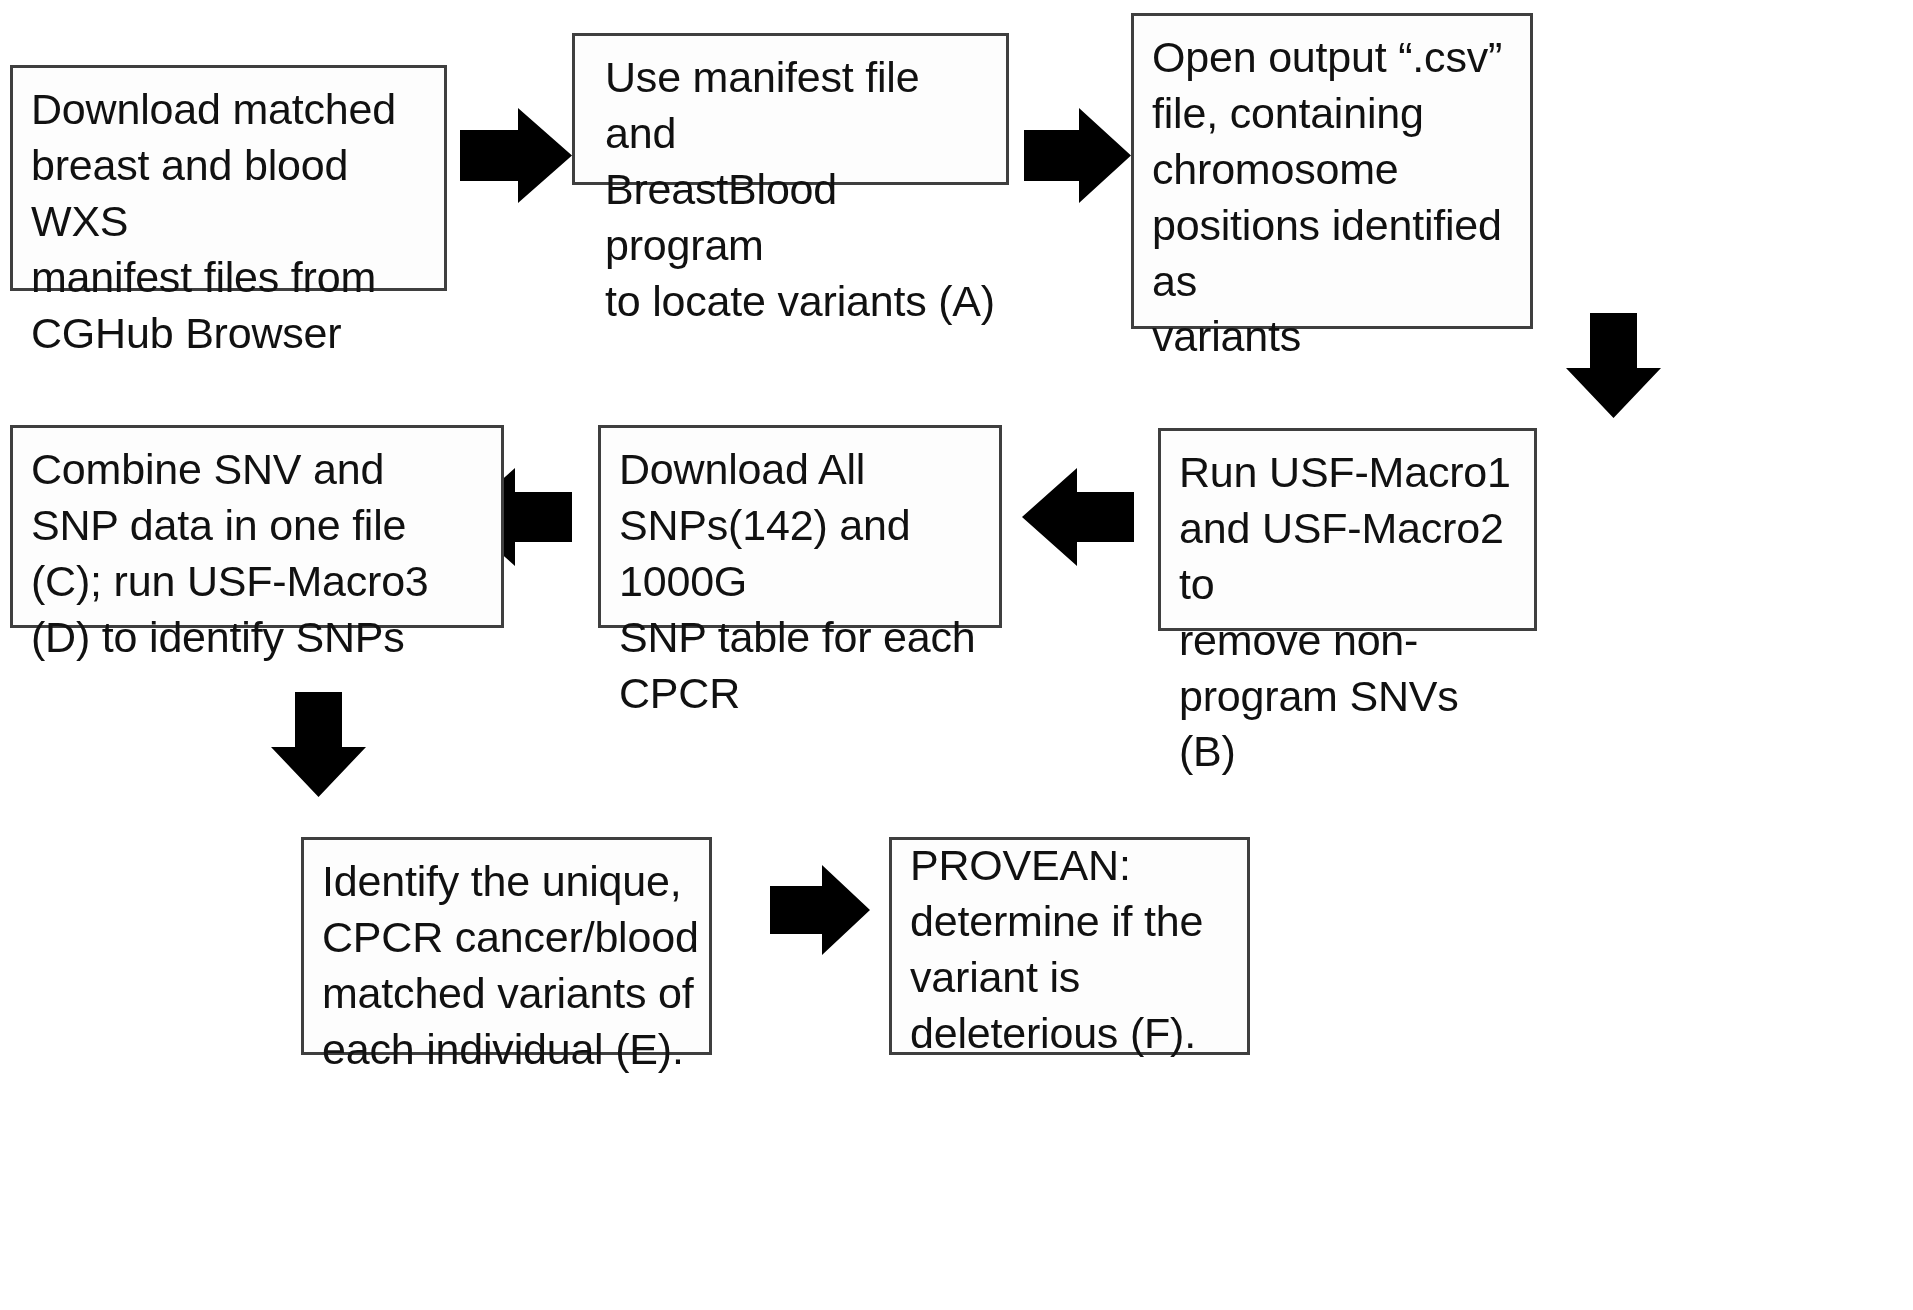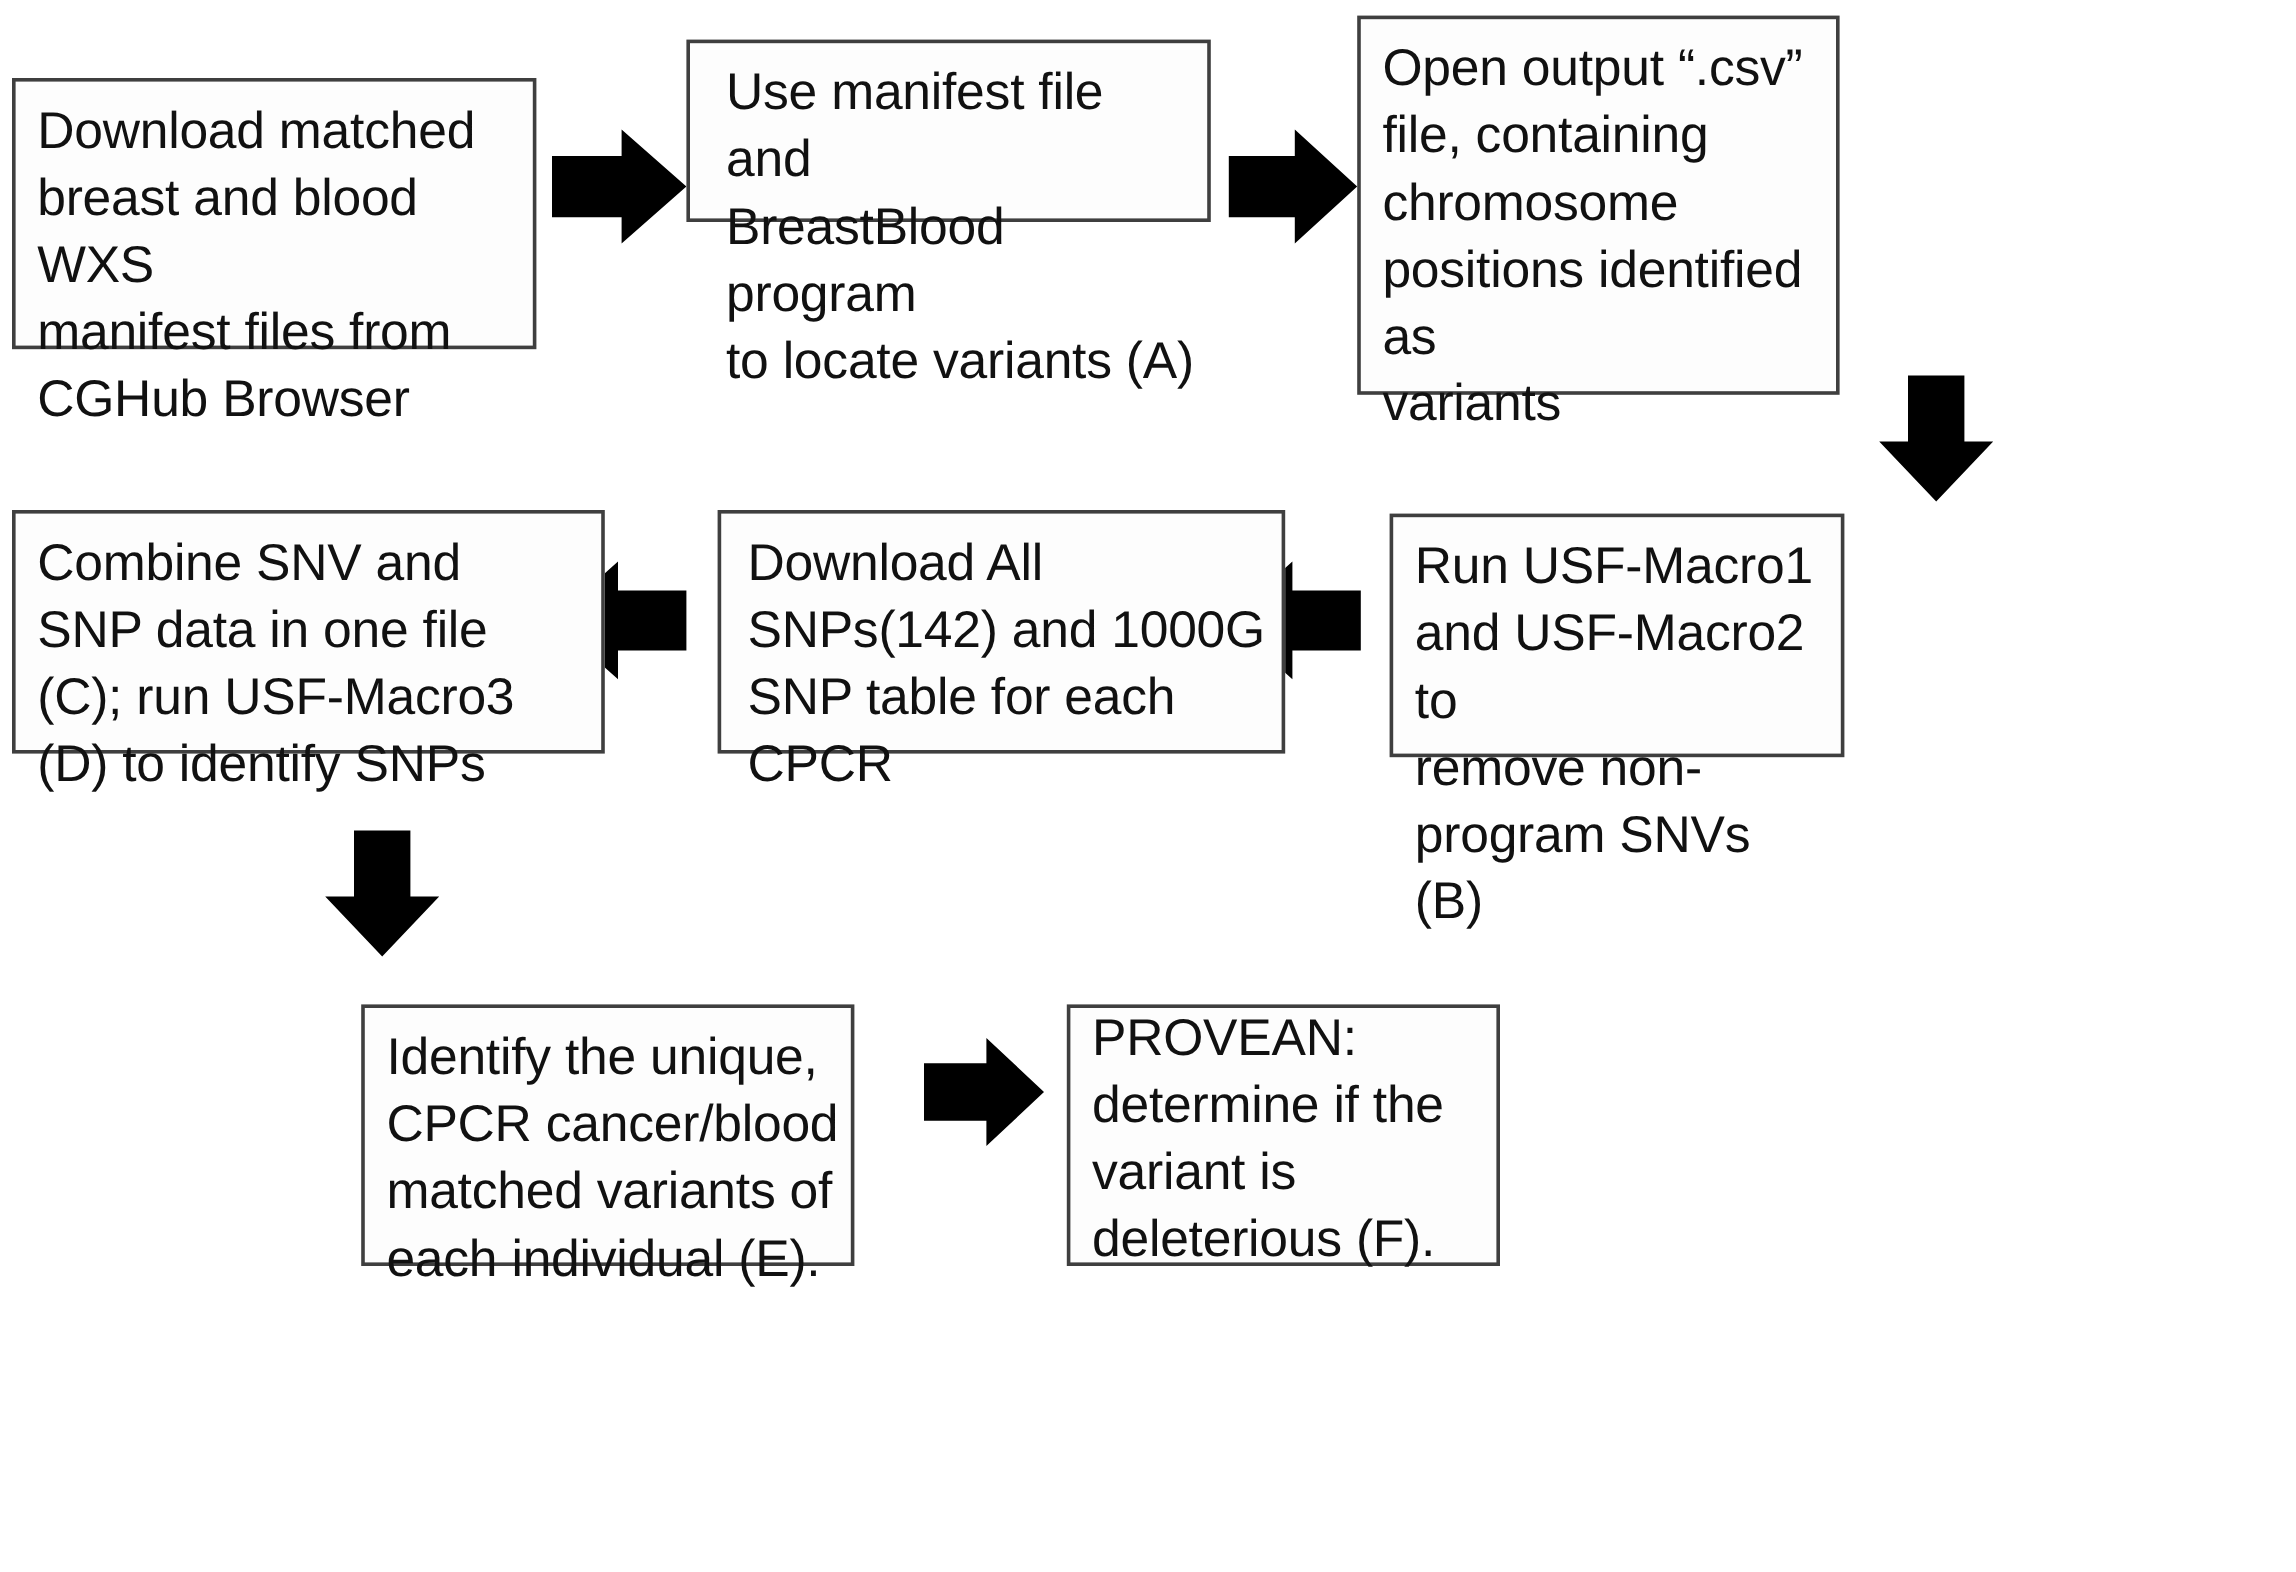--- a/index.html
+++ b/index.html
@@ -96,21 +96,21 @@
 remove non-
 program SNVs (B)</div>
   </div>
 
   <div class="arrow" style="left:1022px; top:468px; width:112px; height:98px;">
     <svg width="112" height="98" viewBox="0 0 112 98" aria-hidden="true">
       <polygon points="112,24 55,24 55,0 0,49 55,98 55,74 112,74"></polygon>
     </svg>
   </div>
 
-  <div class="node" style="left:598px; top:425px; width:473px; height:203px;justify-content:center;">
+  <div class="node" style="left:598px; top:425px; width:404px; height:203px;">
     <div class="node-text">Download All
 SNPs(142) and 1000G
 SNP table for each
 CPCR</div>
   </div>
 
   <div class="arrow" style="left:460px; top:468px; width:112px; height:98px;">
     <svg width="112" height="98" viewBox="0 0 112 98" aria-hidden="true">
       <polygon points="112,24 55,24 55,0 0,49 55,98 55,74 112,74"></polygon>
     </svg>

